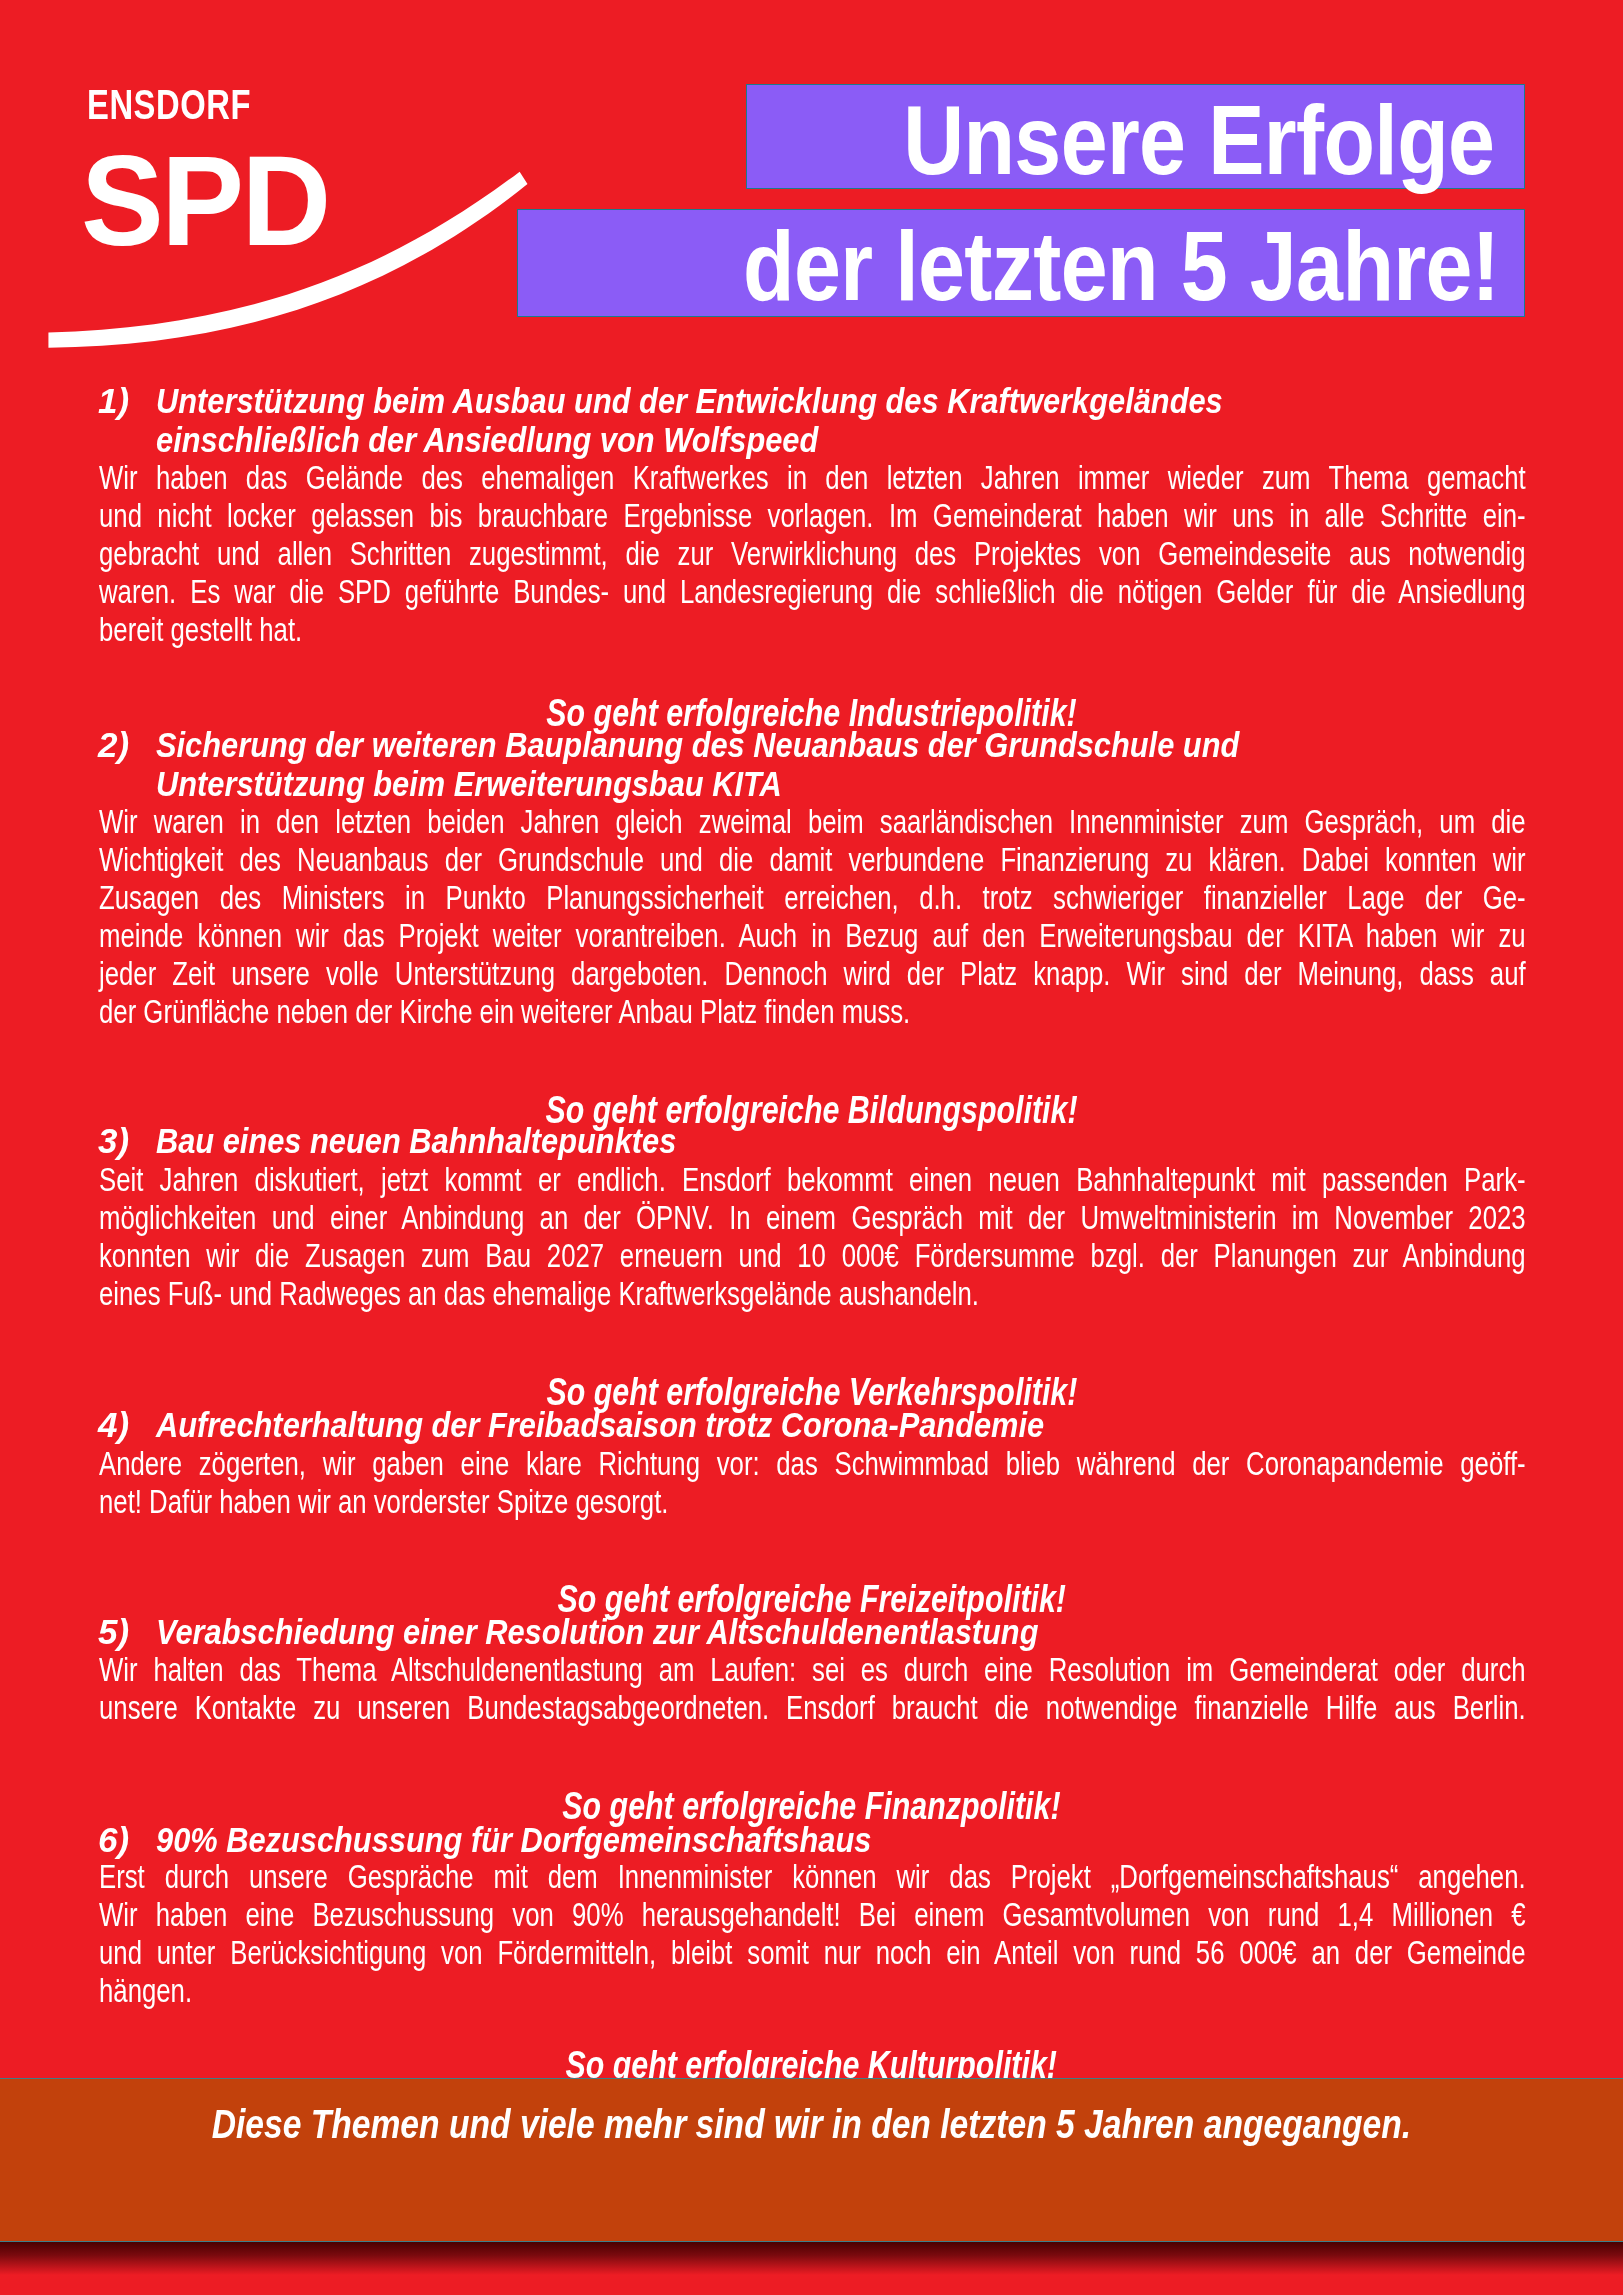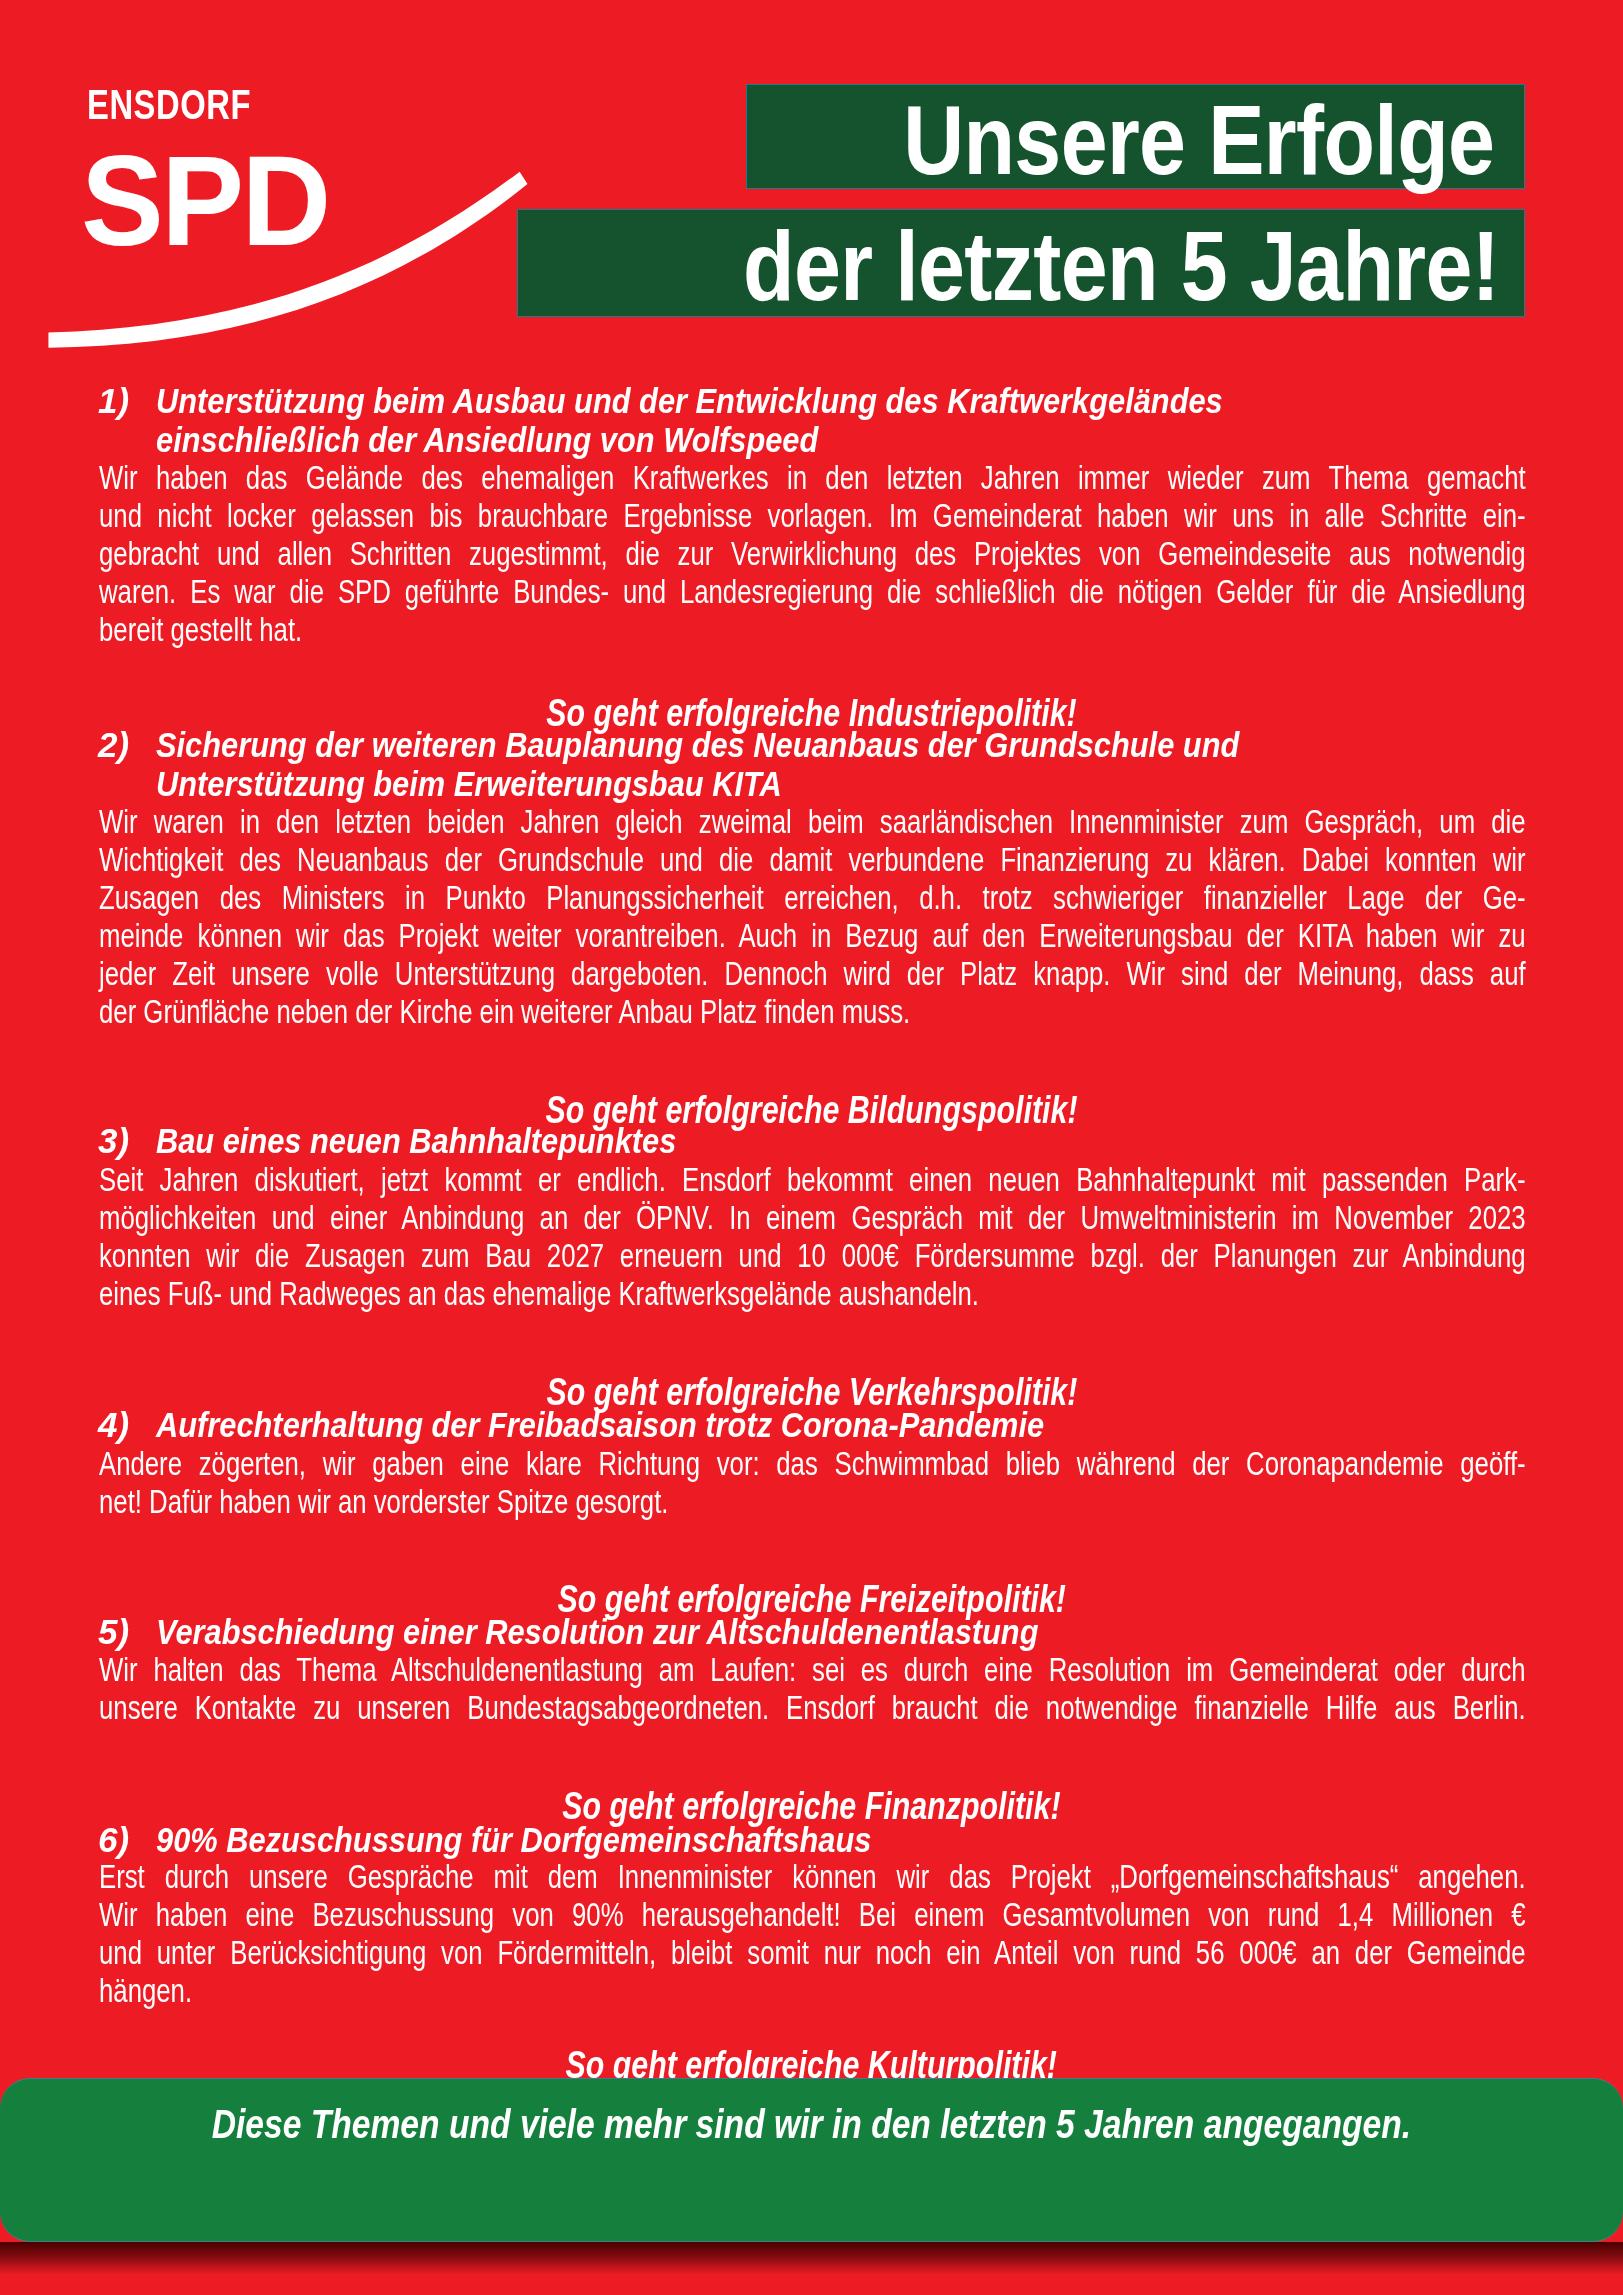--- a/index.html
+++ b/index.html
@@ -16,21 +16,21 @@
     transform: scaleX(0.78); transform-origin: left top; letter-spacing: 0.7px;
   }
   .spd {
     left: 81px; top: 137px; font-size: 128px; font-weight: bold; line-height: 128px;
     letter-spacing: -2.6px; transform: scaleX(0.97); transform-origin: left top;
   }
   .swoosh { left: 0; top: 0; width: 589px; height: 393px; }
 
   
   .hbox {
-    background: #14532d; position: absolute; box-sizing: border-box;
+    background: #8b5cf6; position: absolute; box-sizing: border-box;
     display: flex; align-items: center; justify-content: flex-end;
     border: 0.7px solid #1a7c8c;
   }
   .hbox span {
     font-size: 98px; font-weight: bold; line-height: 1; white-space: nowrap;
     transform: scaleX(0.86); transform-origin: right center; display: inline-block;
     letter-spacing: -0.7px;
   }
   .hbox1 { left: 746px; top: 84px; width: 779px; height: 105px; padding-right: 30px; }
   .hbox2 { left: 517px; top: 209px; width: 1008px; height: 108px; padding-right: 25px; }
@@ -59,23 +59,22 @@
     position: absolute; left: 0; width: 1623px; text-align: center;
     font-weight: bold; font-style: italic; font-size: 38px; line-height: 42px;
     white-space: nowrap;
     margin-top: 45px;
   }
   .slogan span { display: inline-block; transform: scaleX(0.8); }
 
   
   .footer {
     position: absolute; left: 0; top: 2078px; width: 1623px; height: 164px;
-    background: #15803d; border-top: 1.3px solid #3c7f8a; border-bottom: 1.3px solid #3c7f8a;
+    background: #c2410c; border-top: 1.3px solid #3c7f8a; border-bottom: 1.3px solid #3c7f8a;
     box-sizing: border-box;
-    border-radius: 30px;
   }
   .footer .fline {
     position: absolute; left: 0; width: 100%; text-align: center;
     font-weight: bold; font-style: italic; font-size: 41px; line-height: 46px; white-space: nowrap;
   }
   .footer .fline span { display: inline-block; transform: scaleX(0.82); }
   .footer-shadow {
     position: absolute; left: 0; top: 2242px; width: 1623px; height: 33px;
     background: linear-gradient(#4a0000, #7a0a0e 40%, #ed1c24);
   }

